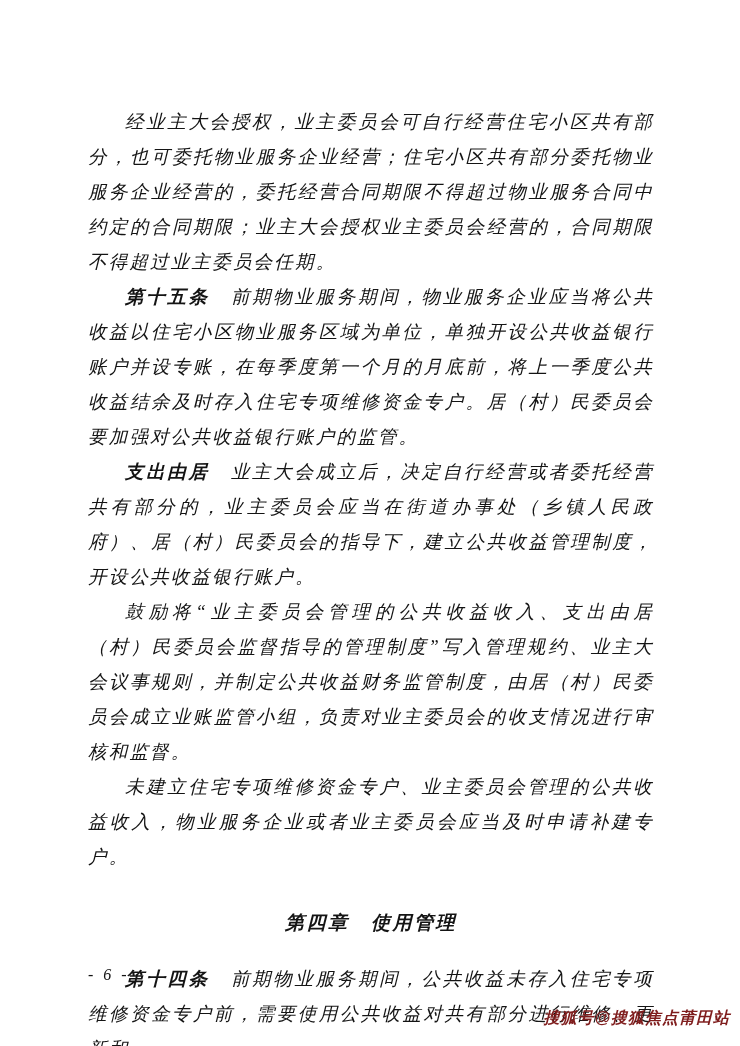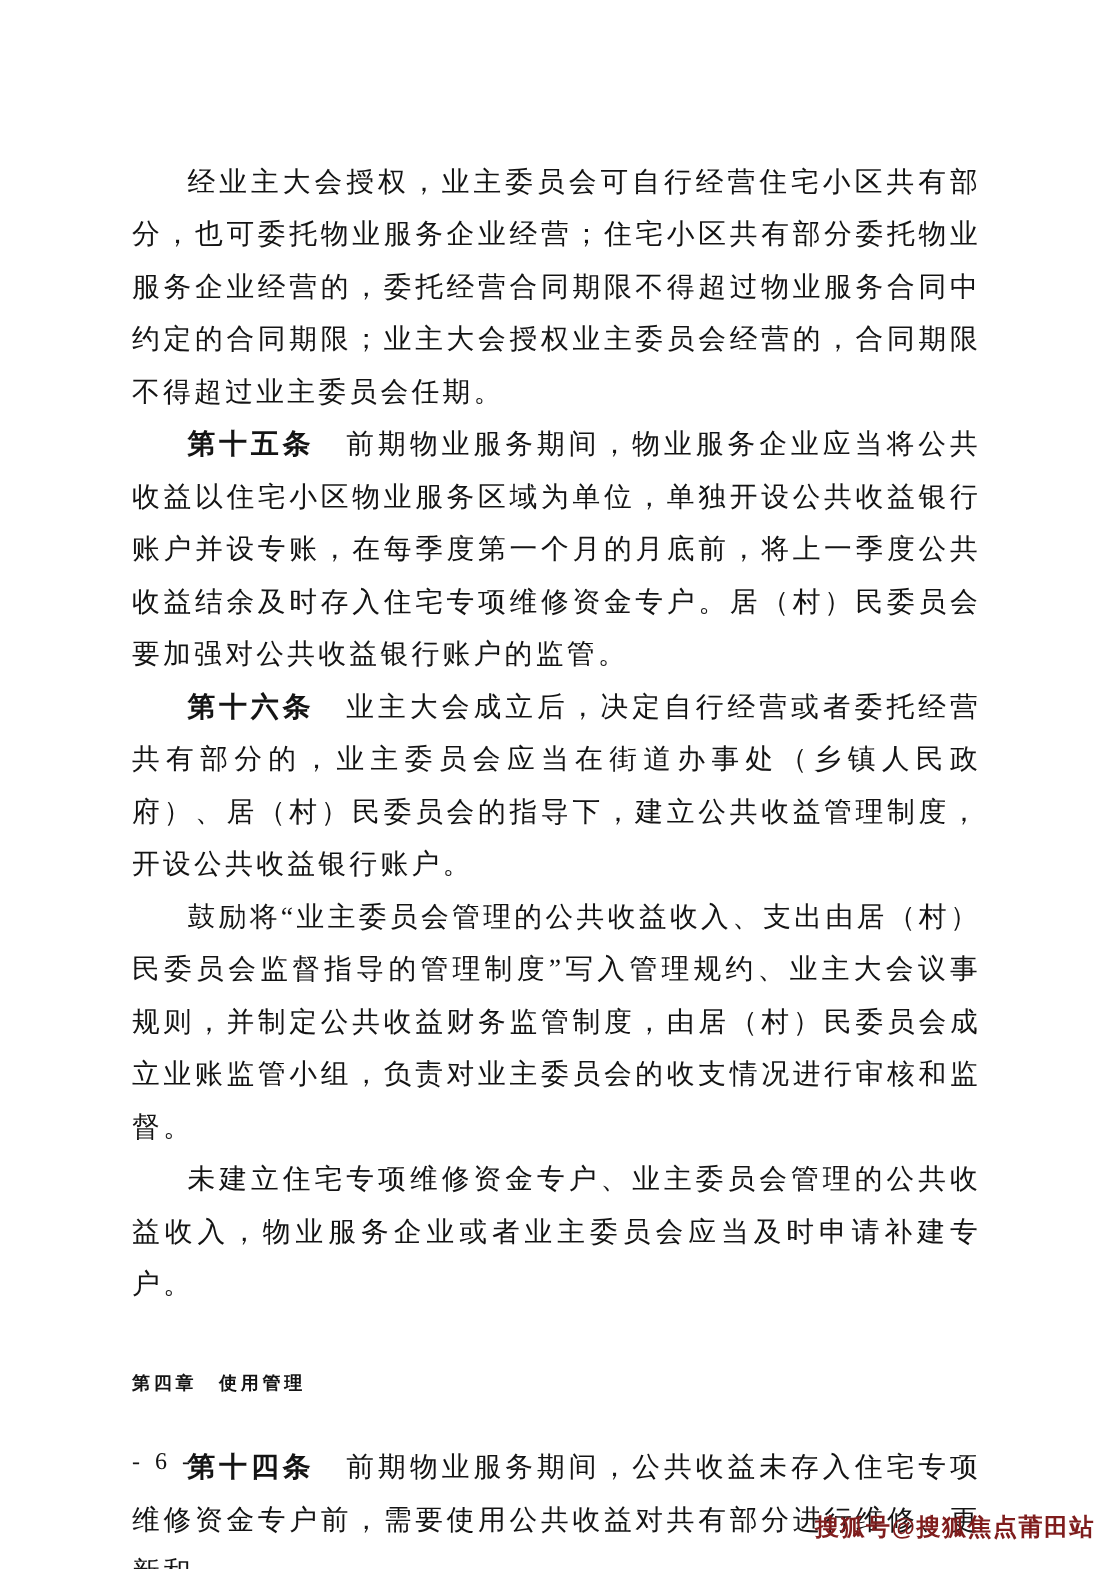--- a/index.html
+++ b/index.html
@@ -8,20 +8,21 @@
     background: #ffffff;
   }
   .page {
     position: relative;
     width: 740px;
     height: 1046px;
     background: #ffffff;
     overflow: hidden;
     font-family: "Liberation Serif", serif;
     color: #141414;
+    font-style: italic;
   }
   .content {
     position: absolute;
     left: 88px;
     top: 105px;
     width: 566px;
   }
   p.para {
     margin: 0;
     font-size: 18.5px;
@@ -30,25 +31,25 @@
     text-align: justify;
     text-justify: inter-character;
     text-indent: 2em;
     word-break: break-all;
   }
   .lead {
     font-weight: bold;
   }
   h2.chapter {
     margin: 30px 0 22px 0;
-    font-size: 12px;
+    font-size: 19px;
     font-weight: bold;
     line-height: 35px;
     letter-spacing: 2.5px;
-    text-align: left;
+    text-align: center;
   }
   .pagenum {
     position: absolute;
     left: 88px;
     top: 966px;
     font-size: 16px;
     letter-spacing: 3px;
     color: #141414;
   }
   .watermark {
@@ -66,21 +67,21 @@
 </head>
 <body>
 
 <div class="page">
   <div class="content">
 
     <p class="para"><span class="lead"></span><span>经业主大会授权，业主委员会可自行经营住宅小区共有部分，也可委托物业服务企业经营；住宅小区共有部分委托物业服务企业经营的，委托经营合同期限不得超过物业服务合同中约定的合同期限；业主大会授权业主委员会经营的，合同期限不得超过业主委员会任期。</span></p>
 
     <p class="para"><span class="lead">第十五条</span><span>　前期物业服务期间，物业服务企业应当将公共收益以住宅小区物业服务区域为单位，单独开设公共收益银行账户并设专账，在每季度第一个月的月底前，将上一季度公共收益结余及时存入住宅专项维修资金专户。居（村）民委员会要加强对公共收益银行账户的监管。</span></p>
 
-    <p class="para"><span class="lead">第十六条</span><span>　业主大会成立后，决定自行经营或者委托经营共有部分的，业主委员会应当在街道办事处（乡镇人民政府）、居（村）民委员会的指导下，建立公共收益管理制度，开设公共收益银行账户。</span></p>
+    <p class="para"><span class="lead">支出由居</span><span>　业主大会成立后，决定自行经营或者委托经营共有部分的，业主委员会应当在街道办事处（乡镇人民政府）、居（村）民委员会的指导下，建立公共收益管理制度，开设公共收益银行账户。</span></p>
 
     <p class="para"><span class="lead"></span><span>鼓励将“业主委员会管理的公共收益收入、支出由居（村）民委员会监督指导的管理制度”写入管理规约、业主大会议事规则，并制定公共收益财务监管制度，由居（村）民委员会成立业账监管小组，负责对业主委员会的收支情况进行审核和监督。</span></p>
 
     <p class="para"><span class="lead"></span><span>未建立住宅专项维修资金专户、业主委员会管理的公共收益收入，物业服务企业或者业主委员会应当及时申请补建专户。</span></p>
 
     <h2 class="chapter">第四章　使用管理</h2>
 
     <p class="para"><span class="lead">第十四条</span><span>　前期物业服务期间，公共收益未存入住宅专项维修资金专户前，需要使用公共收益对共有部分进行维修、更新和</span></p>
 
   </div>

